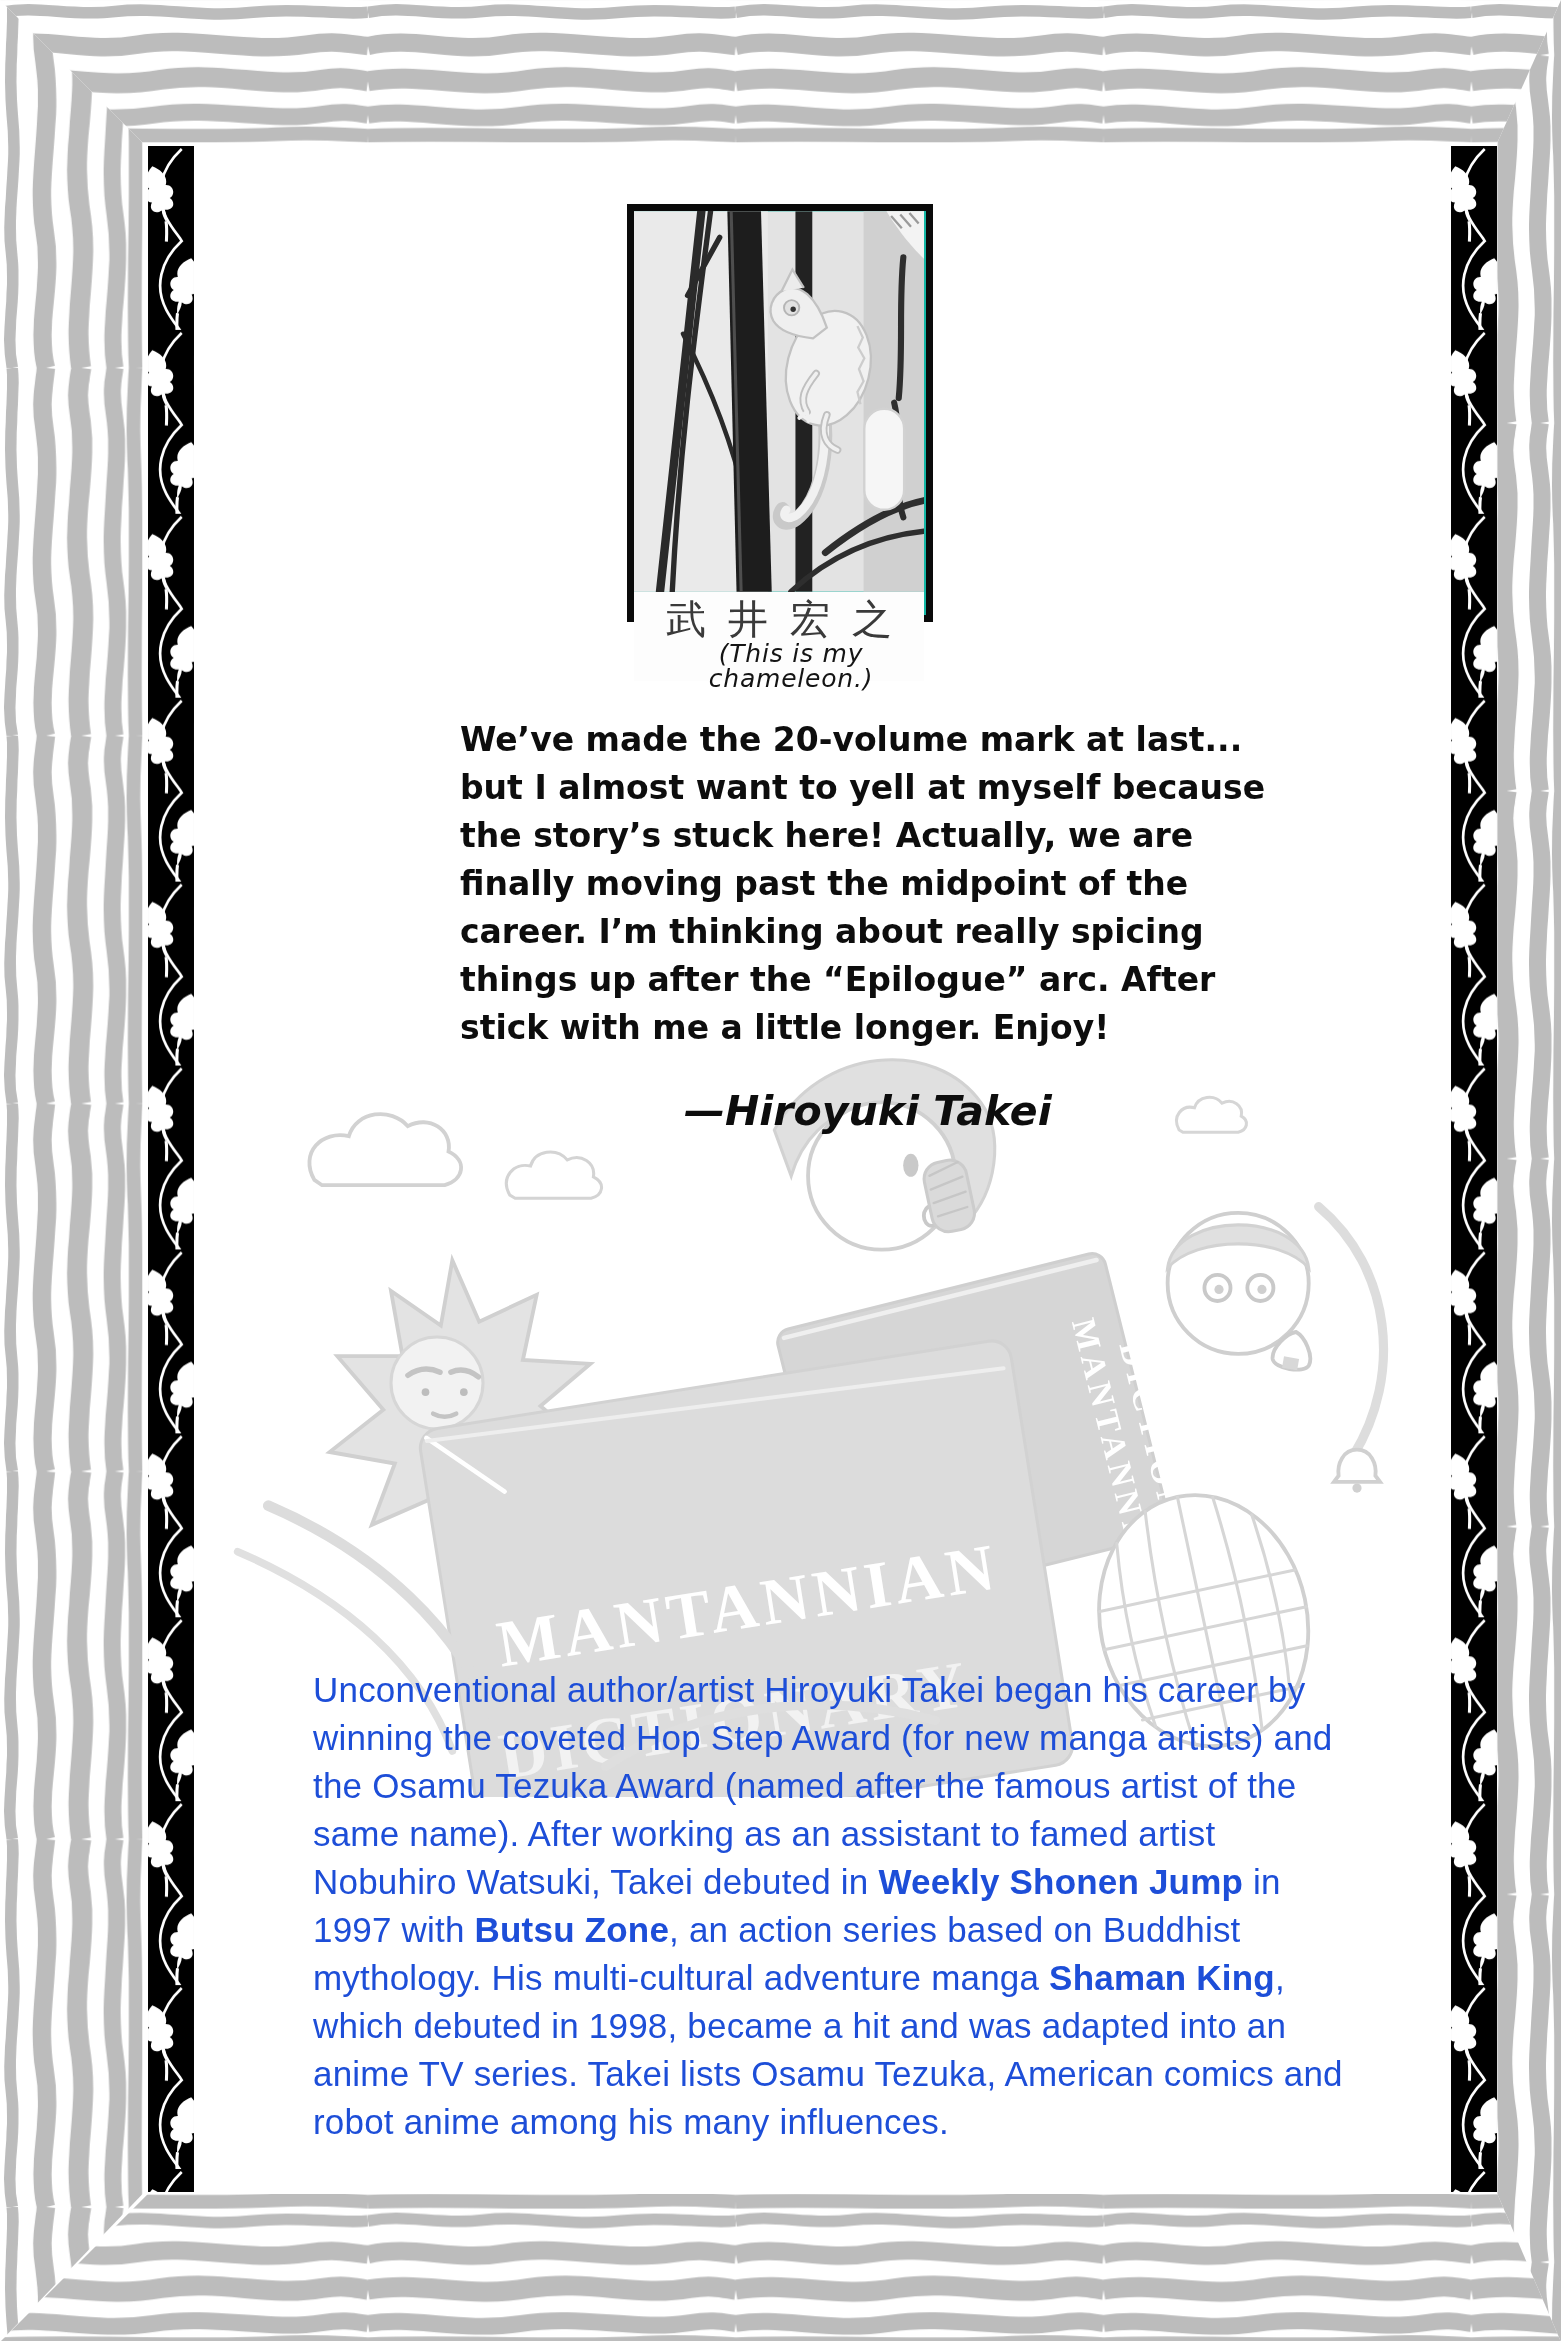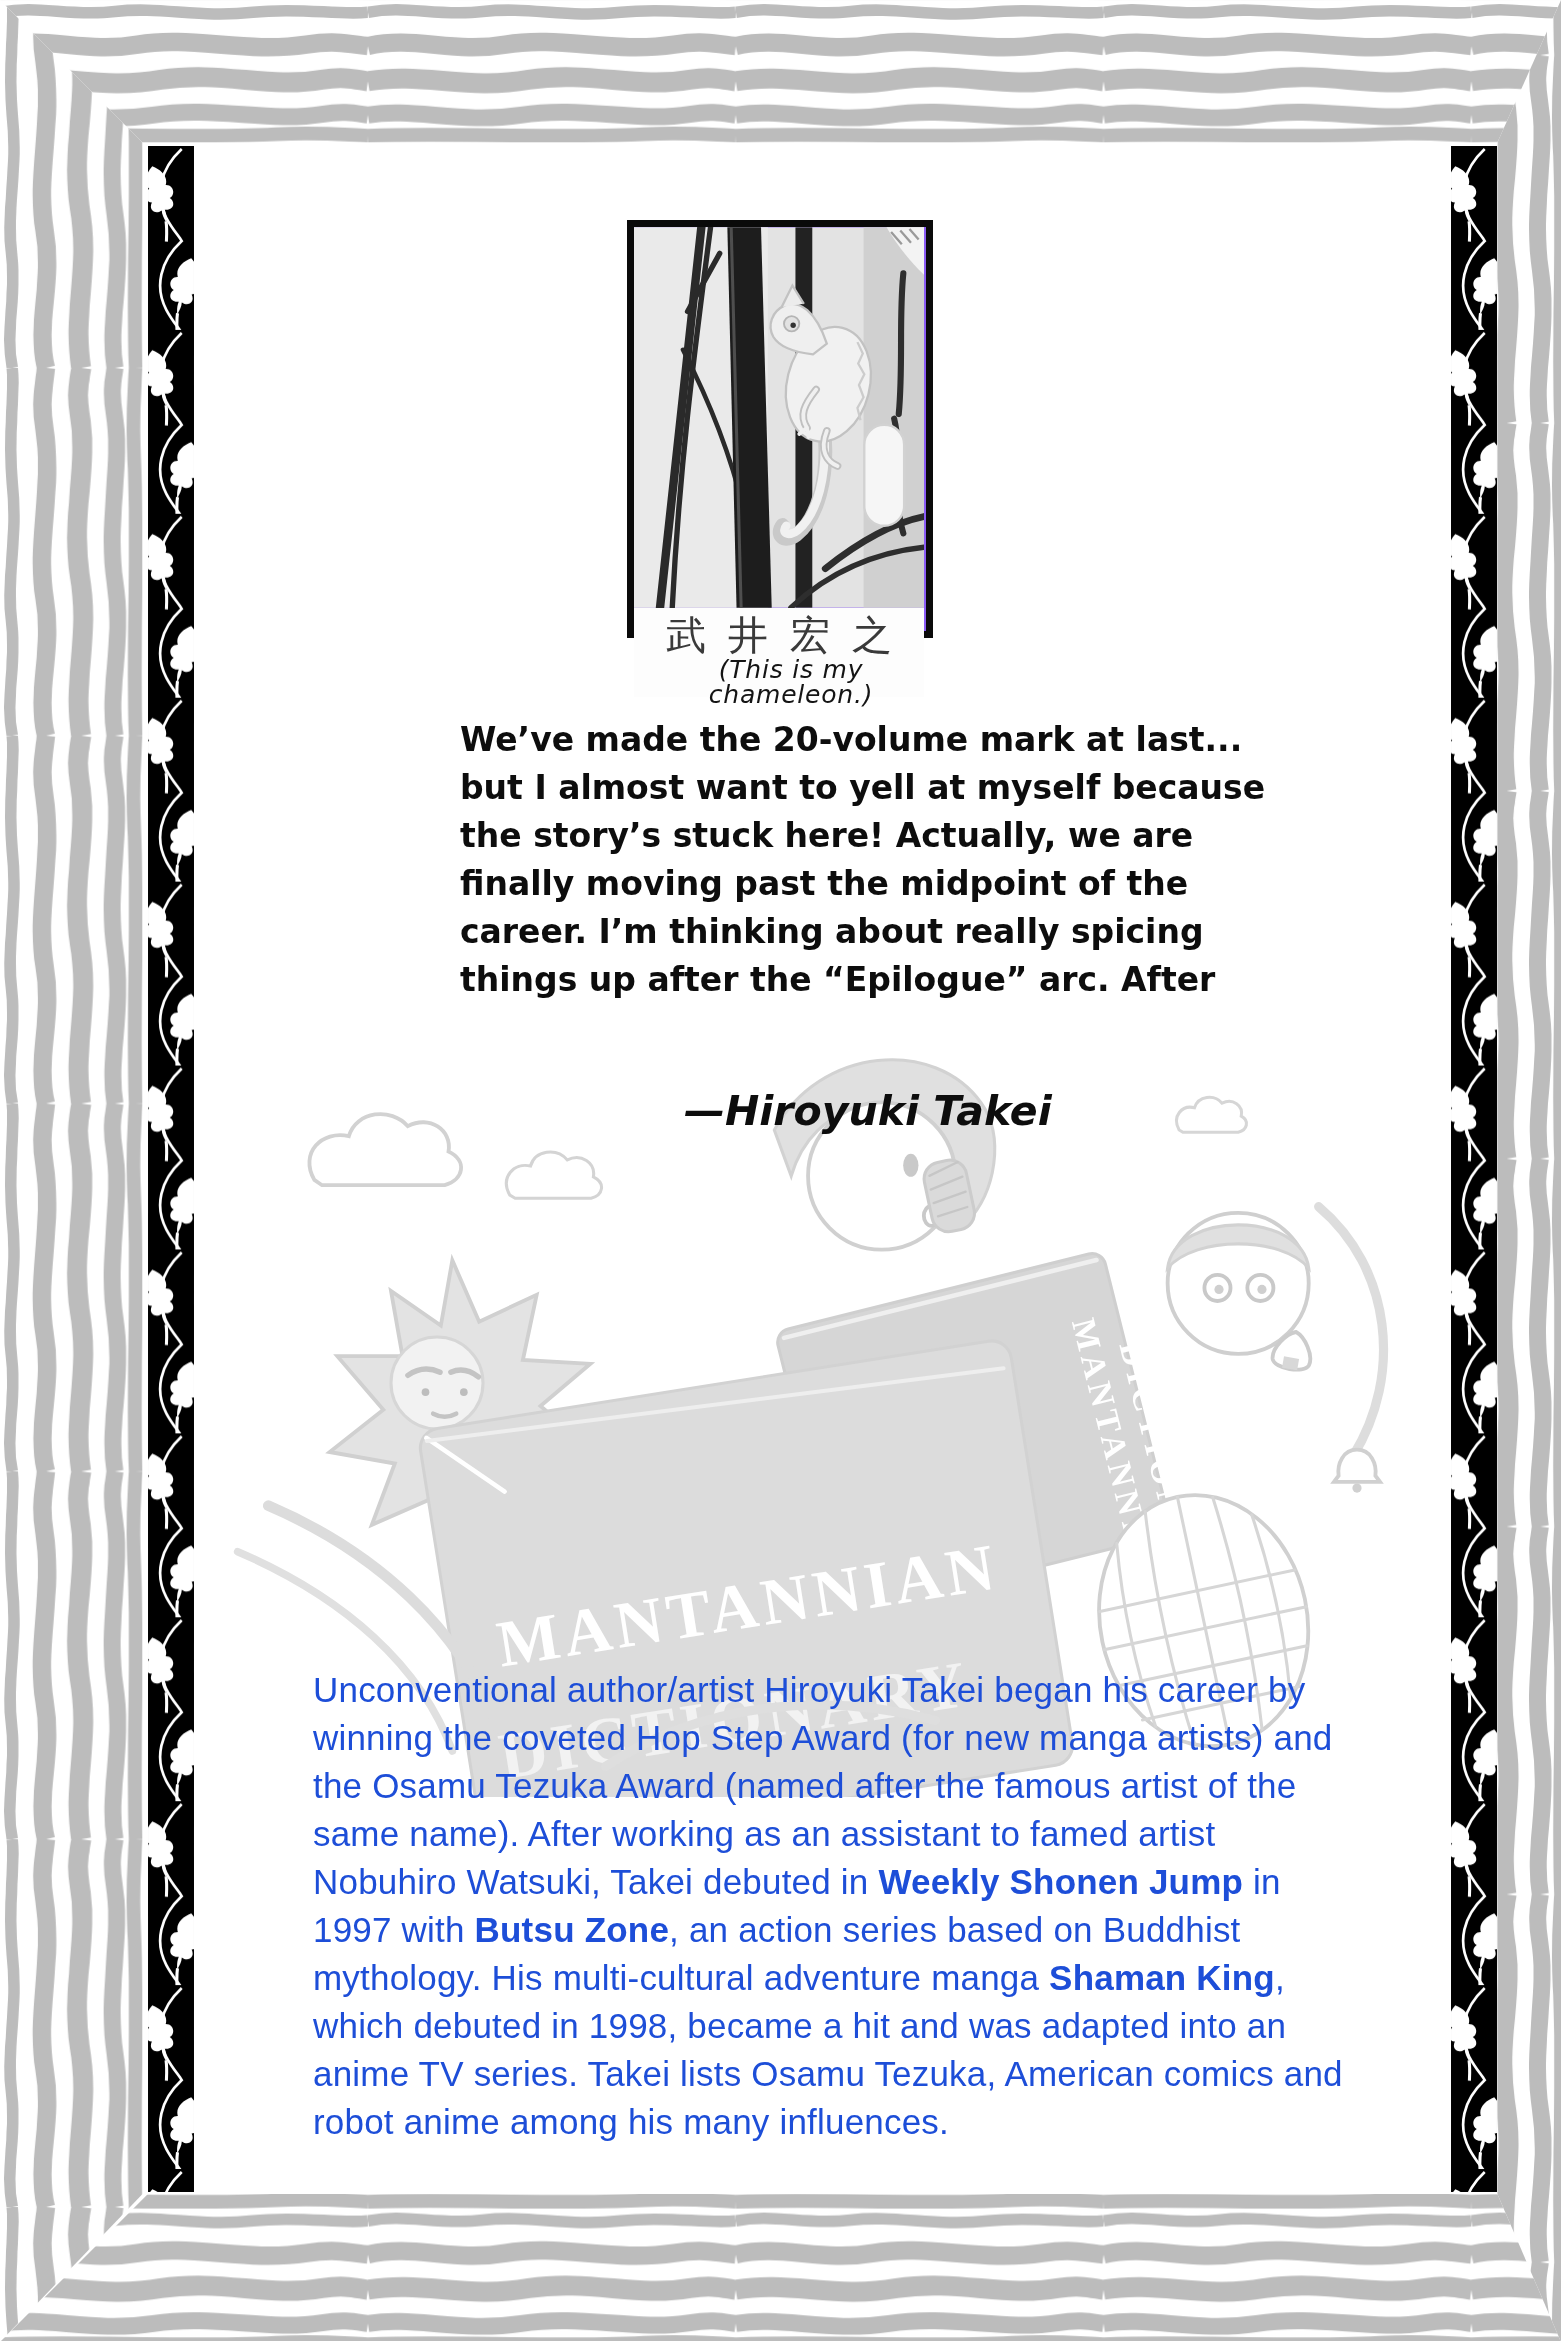--- a/index.html
+++ b/index.html
@@ -1,22 +1,22 @@
 <!DOCTYPE html>
 <html style="font-size:12.3px"><head>
 <meta charset="utf-8">
 <style>
   html,body{margin:0;padding:0;background:#ffffff;}
   .page{position:relative;width:1561px;height:2342px;background:#ffffff;overflow:hidden;
         font-family:"DejaVu Sans",sans-serif;}
   .layer{position:absolute;left:0;top:0;}
 
   
-  .photo-frame{position:absolute;left:627px;top:220px;width:306px;height:418px;
-               border:7.7px solid #0a0a0a;box-sizing:border-box;background:#8b5cf6;}
+  .photo-frame{position:absolute;left:627px;top:204px;width:306px;height:418px;
+               border:7.7px solid #0a0a0a;box-sizing:border-box;background:#14b8a6;}
   .photo-art{display:block;width:290px;height:381px;}
   .photo-caption{position:absolute;left:0;top:381px;width:290px;height:89px;background:#fdfdfd;
                  text-align:center;}
   .jp-name{margin-top:4.6px;font-size:40px;color:#3a3a3a;letter-spacing:0.55em;text-indent:0.55em;
            font-family:"DejaVu Sans",sans-serif;line-height:1.1;}
   .en-caption{font-size:25px;font-style:italic;color:#141414;letter-spacing:0.8px;line-height:1.0;
               font-family:"DejaVu Sans",sans-serif;padding-left:24px;}
 
   
   .message{position:absolute;left:416px;top:716px;width:920px;color:#0d0d0d;
@@ -244,20 +244,21 @@
     </div>
   </div>
 
   <div class="message">
     <div class="mline">We’ve made the 20-volume mark at last...</div>
     <div class="mline">but I almost want to yell at myself because</div>
     <div class="mline">the story’s stuck here! Actually, we are</div>
     <div class="mline">finally moving past the midpoint of the</div>
     <div class="mline">career. I’m thinking about really spicing</div>
     <div class="mline">things up after the “Epilogue” arc. After</div>
+    <div class="mline">stick with me a little longer. Enjoy!</div>
   </div>
 
   <div class="signature">—Hiroyuki Takei</div>
 
   <p class="bio"><span>Unconventional author/artist Hiroyuki Takei began his career by winning the coveted Hop Step Award (for new manga artists) and the Osamu Tezuka Award (named after the famous artist of the same name). After working as an assistant to famed artist Nobuhiro Watsuki, Takei debuted in </span><b>Weekly Shonen Jump</b><span> in 1997 with </span><b>Butsu Zone</b><span>, an action series based on Buddhist mythology. His multi-cultural adventure manga </span><b>Shaman King</b><span>, which debuted in 1998, became a hit and was adapted into an anime TV series. Takei lists Osamu Tezuka, American comics and robot anime among his many influences.</span></p>
 
 </div>
 
 
 </body></html>

